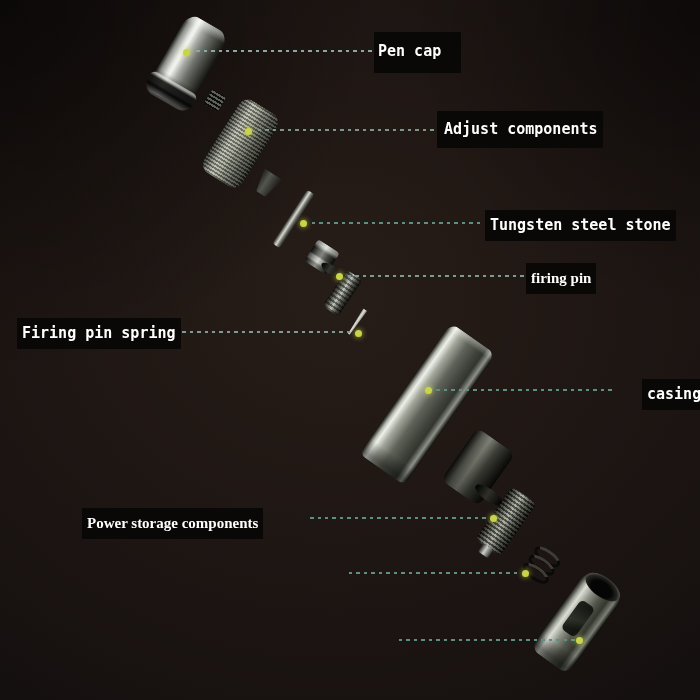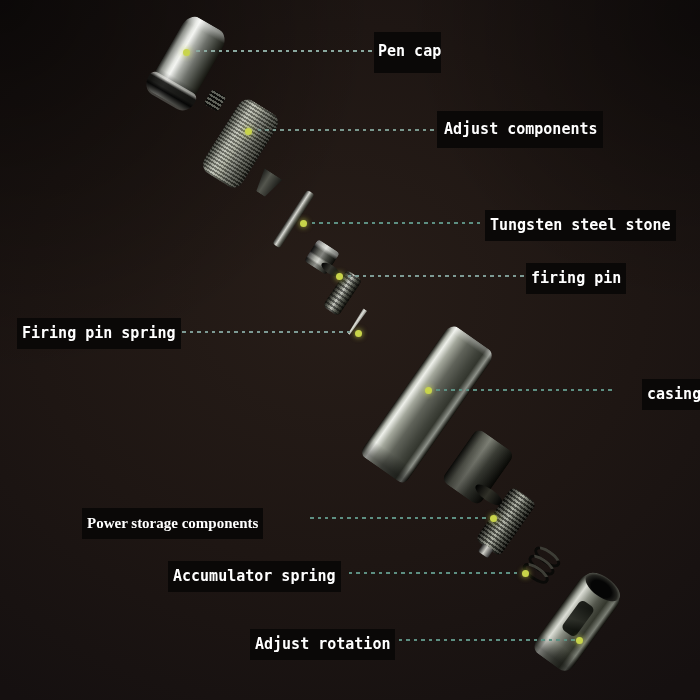--- a/index.html
+++ b/index.html
@@ -113,24 +113,24 @@
   .dot{position:absolute;width:7px;height:7px;border-radius:50%;background:#c8d44a;
     box-shadow:0 0 5px 1px rgba(200,212,74,.55);}
   .dot-1{left:183px;top:49px;}  .dot-2{left:245px;top:128px;}
   .dot-3{left:300px;top:220px;} .dot-4{left:336px;top:273px;}
   .dot-5{left:355px;top:330px;} .dot-6{left:425px;top:387px;}
   .dot-7{left:490px;top:515px;} .dot-8{left:522px;top:570px;}
   .dot-9{left:576px;top:637px;}
 
   .lbl{position:absolute;font-weight:700;font-size:15px;line-height:19px;color:#ffffff;
     background:#0a0807;padding:6px 5px;white-space:nowrap;}
-  .lbl-1{left:374px;top:32px;padding:10px 0 12px 4px;}
+  .lbl-1{left:374px;top:32px;padding:10px 20px 12px 4px;}
   .lbl-2{left:437px;top:111px;padding:9px 5px 9px 7px;}
   .lbl-3{left:485px;top:210px;}
-  .lbl-4{left:526px;top:263px;}
+  .lbl-4{left:526px;top:263px;font-family:Liberation Serif, serif;}
   .lbl-5{left:17px;top:318px;}
   .lbl-6{left:615px;top:379px;margin-left:27px;}
   .lbl-7{left:82px;top:508px;font-family:Liberation Serif, serif;}
   .lbl-8{left:168px;top:561px;}
   .lbl-9{left:250px;top:629px;}
 </style>
 </head>
 <body>
 
 <div class="stage">
@@ -175,16 +175,14 @@
   <div class="dot dot-8"></div>
   <div class="dot dot-9"></div>
 
   <div class="lbl lbl-1">Pen cap</div>
   <div class="lbl lbl-2">Adjust components</div>
   <div class="lbl lbl-3">Tungsten steel stone</div>
   <div class="lbl lbl-4">firing pin</div>
   <div class="lbl lbl-5">Firing pin spring</div>
   <div class="lbl lbl-6">casing</div>
   <div class="lbl lbl-7">Power storage components</div>
-  <div class="lbl lbl-8">Accumulator spring</div>
-  <div class="lbl lbl-9">Adjust rotation</div>
 
 </div>
 
 </body></html>

